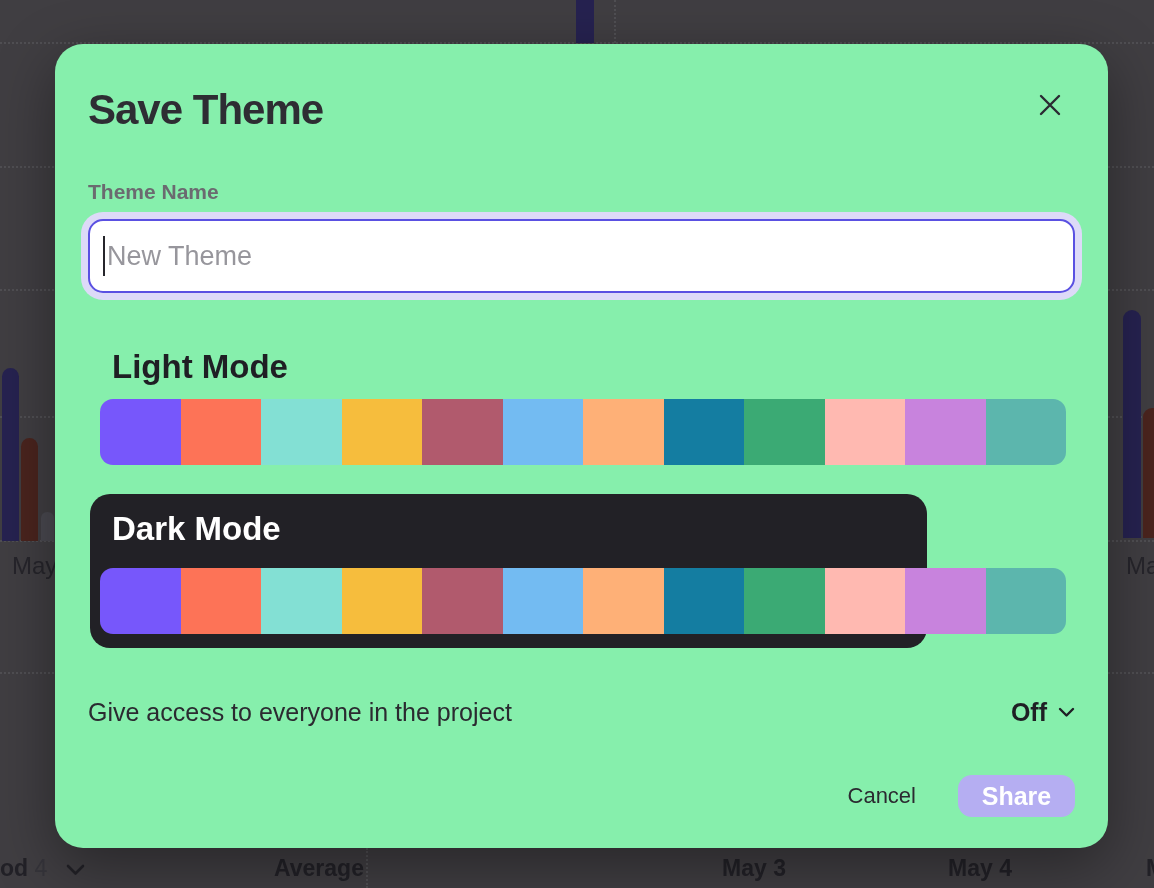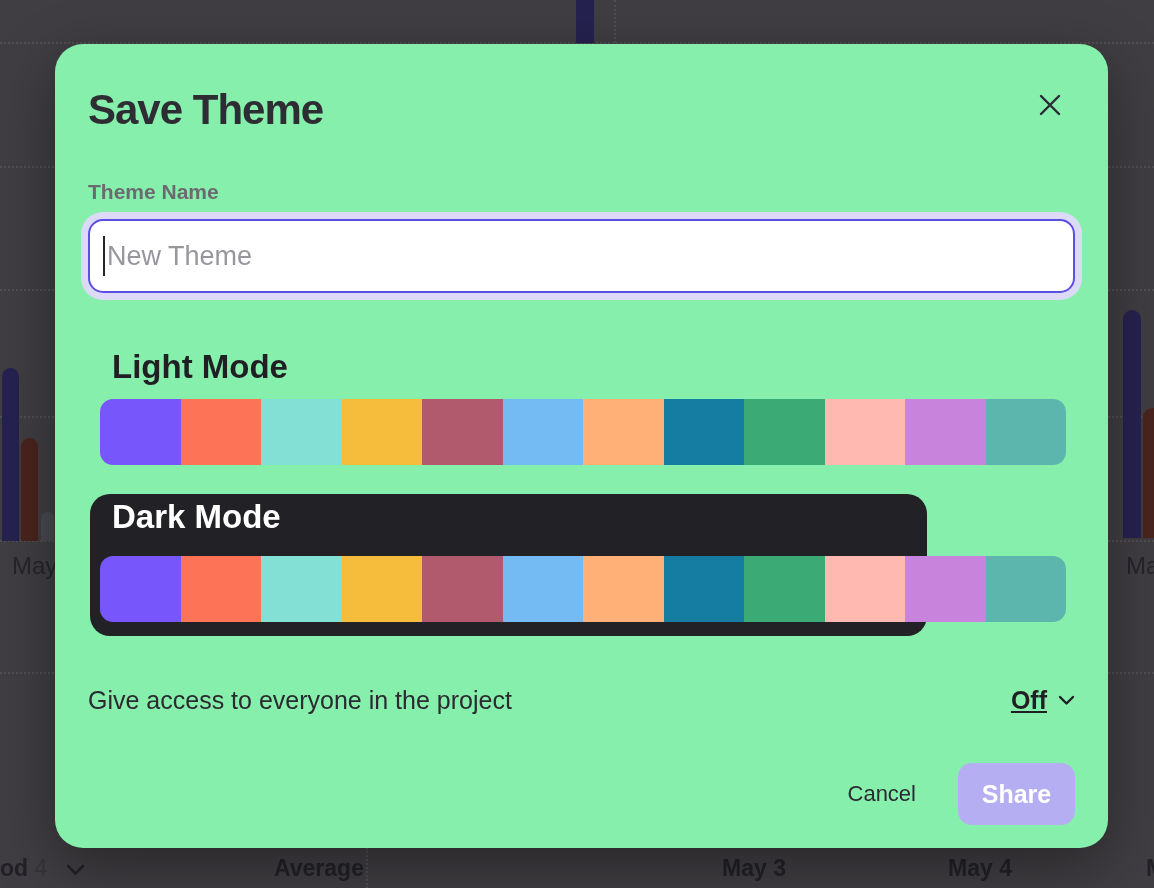--- a/index.html
+++ b/index.html
@@ -54,45 +54,45 @@
     margin:55px 0 13px 24px; font-size:33px; font-weight:700; color:#1F1F24;
   }
   .palette-strip {
     display:flex; height:66px; border-radius:13px; overflow:hidden;
   }
   .palette-strip.light { margin-left:12px; width:966px; }
   .swatch { flex:1 1 0; }
 
   .dark-card {
     margin:29px 0 0 2px; width:837px; border-radius:20px;
-    background:#222126; padding:1px 8px 14px 10px;
+    background:#222126; padding:13px 8px 14px 10px;
   }
   .dark-card .section-label { margin:3px 0 20px 12px; color:#FFFFFF; }
   .dark-card .palette-strip { width:966px; }
 
   .access-row {
     display:flex; align-items:center; justify-content:space-between; margin-top:50px;
   }
   .access-label { font-size:25px; color:#2B2A30; font-weight:400; }
   .access-select {
     display:flex; align-items:center; gap:11px; background:none; border:none;
     padding:0; cursor:pointer; font-family:"Liberation Sans", sans-serif;
   }
-  .access-value { font-size:25px; font-weight:700; color:#1F1F24;text-decoration:underline; }
+  .access-value { font-size:25px; font-weight:700; color:#1F1F24; }
 
   .actions-row {
     display:flex; align-items:center; justify-content:flex-end; margin-top:48px;
   }
   .cancel-btn {
     background:none; border:none; padding:0; margin-right:42px; cursor:pointer;
     font-family:"Liberation Sans", sans-serif;
     font-size:22px; font-weight:400; color:#2B2A30;
   }
   .share-btn {
-    width:117px; height:62px; border:none; border-radius:14px;
+    width:117px; height:42px; border:none; border-radius:14px;
     background:#B5AEF2; color:#FFFFFF; cursor:pointer;
     font-family:"Liberation Sans", sans-serif;
     font-size:25px; font-weight:700;
   }
 </style>
 </head>
 <body>
 
 <div class="bg">
 

